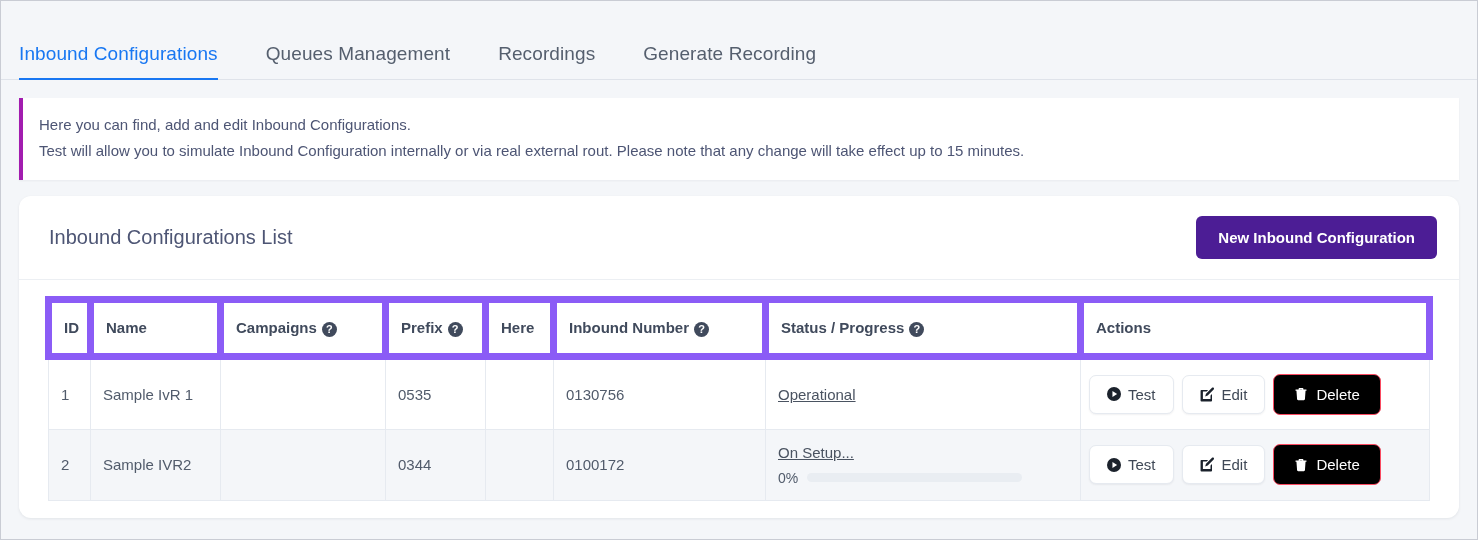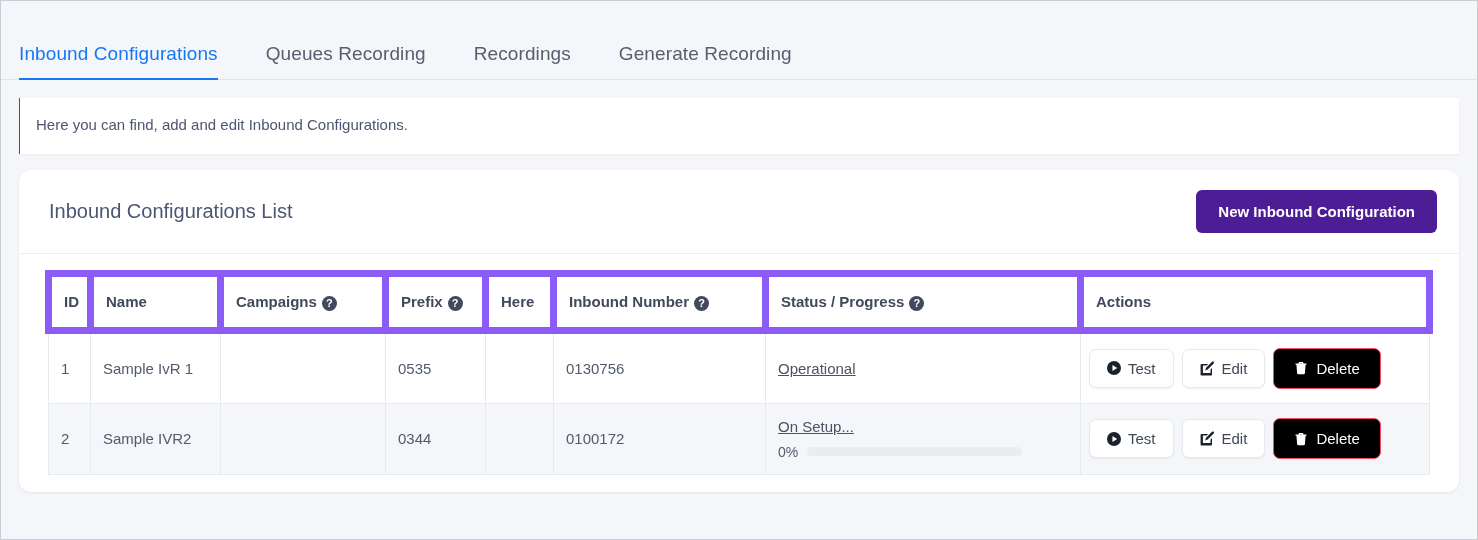--- a/index.html
+++ b/index.html
@@ -52,21 +52,21 @@
     height: 2px;
     background: #1877f2;
   }
 
   
   .banner-wrap {
     padding: 18px 18px 0 18px;
   }
   .banner {
     background: #ffffff;
-    border-left: 1px solid #a21caf;
+    border-left: 4px solid #a21caf;
     padding: 14px 18px 16px 16px;
     box-shadow: 0 1px 2px rgba(16,24,40,.05);
   }
   .banner p {
     font-size: 15px;
     line-height: 26px;
     color: #4d5574;
     white-space: nowrap;
   }
 
@@ -233,33 +233,34 @@
 </head>
 <body>
 
 <div class="app">
 
   <div class="tabbar">
     <div class="tab active">
       <span>Inbound Configurations</span>
     </div>
     <div class="tab">
-      <span>Queues Recording</span>
+      <span>Queues Management</span>
     </div>
     <div class="tab">
       <span>Recordings</span>
     </div>
     <div class="tab">
       <span>Generate Recording</span>
     </div>
   </div>
 
   <div class="banner-wrap">
     <div class="banner">
       <p>Here you can find, add and edit Inbound Configurations.</p>
+      <p>Test will allow you to simulate Inbound Configuration internally or via real external rout. Please note that any change will take effect up to 15 minutes.</p>
     </div>
   </div>
 
   <div class="card-wrap">
     <div class="card">
 
       <div class="card-head">
         <div class="card-title">Inbound Configurations List</div>
         <button class="btn-primary">New Inbound Configuration</button>
       </div>

